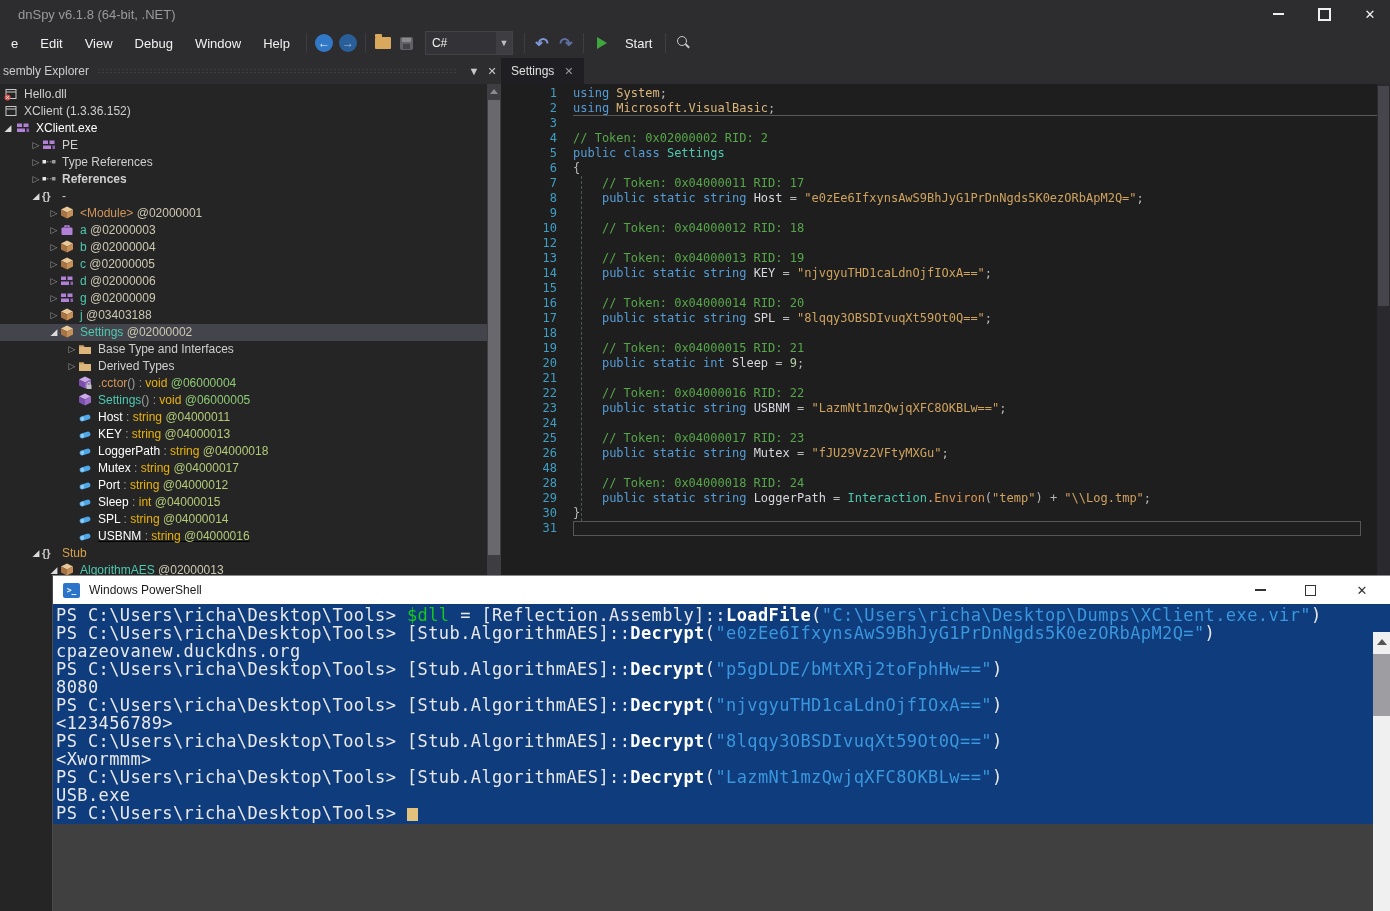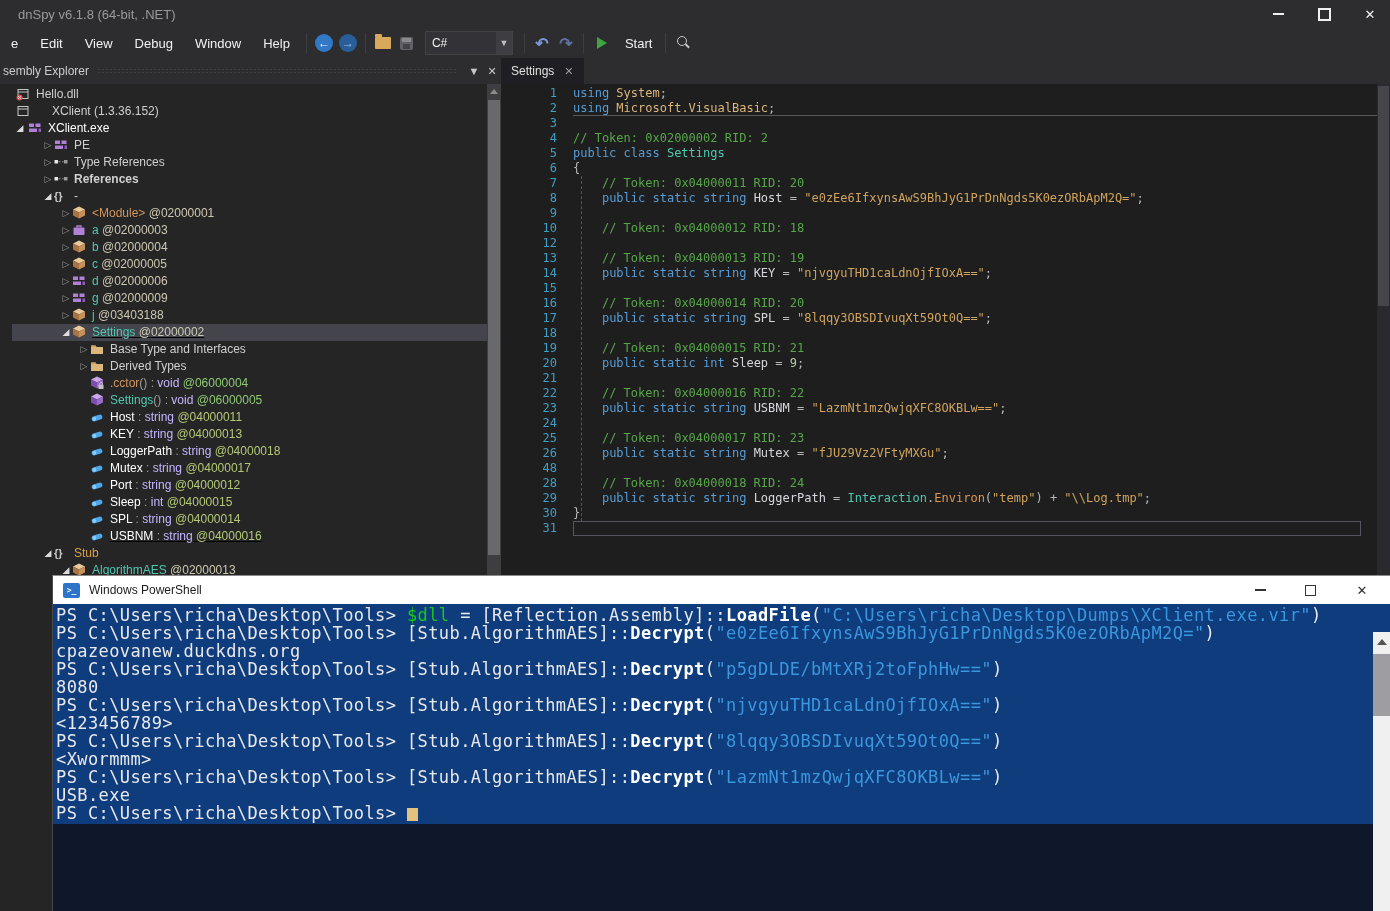--- a/index.html
+++ b/index.html
@@ -36,32 +36,32 @@
   .icon-search{position:relative;width:16px;height:16px;}
   .icon-search::before{content:"";position:absolute;left:2px;top:1px;width:8px;height:8px;border:1.5px solid #c8c8c8;border-radius:50%;}
   .icon-search::after{content:"";position:absolute;left:10px;top:10px;width:5px;height:1.5px;background:#c8c8c8;transform:rotate(45deg);}
   
   .explorer{position:absolute;left:0;top:58px;width:501px;bottom:0;background:#252526;}
   .pane-header{position:relative;height:26px;background:#2d2d30;display:flex;align-items:center;}
   .pane-header .ph-title{color:#cccccc;font-size:12px;padding-left:3px;white-space:nowrap;}
   .grip{flex:1;height:6px;margin:0 8px;background-image:radial-gradient(#3f3f46 1px,transparent 1px);background-size:4px 3px;}
   .ph-btn{color:#c8c8c8;font-size:11px;width:18px;text-align:center;}
   .tree{position:absolute;left:0;top:26px;right:14px;bottom:0;overflow:hidden;font-size:12px;}
-  .tree-row{position:absolute;left:0;width:487px;height:17px;line-height:17px;white-space:nowrap;margin-left:12px;}
+  .tree-row{position:absolute;left:0;width:487px;height:17px;line-height:17px;white-space:nowrap;}
   .tree-row.sel{background:#44444C;}
   .tr-arrow{position:absolute;top:0;width:12px;text-align:center;}
   .tr-arrow.col{color:#9a9a9a;font-size:9px;}
   .tr-arrow.exp{color:#dcdcdc;font-size:9px;}
   .tr-icon{position:absolute;top:1px;width:14px;height:14px;}
   .tr-icon svg{display:block;}
   .tr-ns{position:absolute;top:0;color:#c8c8c8;font-weight:bold;font-size:11px;}
   .tr-label{position:absolute;top:0;}
   .t-def{color:#CFCFCF}.t-cls{color:#4EC9B0}.t-vio{color:#ffffff}.t-gold{color:#D7A04E}
   .t-tan{color:#D2955C}.t-a2{color:#CDC8B1}.t-a6{color:#8CC873}.t-a4{color:#B3C977}
-  .t-kw{color:#c4b5fd}.t-pl{color:#9F9F9F}
+  .t-kw{color:#eab308}.t-pl{color:#9F9F9F}
   .expl-scroll{position:absolute;right:0;top:26px;bottom:0;width:14px;background:#3E3E42;}
   .expl-scroll .up{position:absolute;top:5px;left:3px;width:0;height:0;border-left:4px solid transparent;border-right:4px solid transparent;border-bottom:5px solid #8A8A8A;}
   .expl-scroll .thumb{position:absolute;left:1px;width:12px;top:16px;height:455px;background:#68686D;}
   
   .editor-pane{position:absolute;left:501px;top:58px;right:0;bottom:0;background:#1e1e1e;}
   .tabstrip{position:absolute;left:0;top:0;right:0;height:26px;background:#2d2d30;display:flex;}
   .tab{display:flex;align-items:center;gap:10px;background:#1f1f23;padding:0 10px;height:26px;}
   .tab .tab-lbl{color:#e0e0e0;font-size:12px;}
   .tab .tab-x{color:#9a9a9a;font-size:11px;}
   .code{position:absolute;left:0;top:26px;right:13px;bottom:0;overflow:hidden;padding-top:2px;
@@ -80,21 +80,21 @@
   .ps-window{position:absolute;left:52px;top:575px;width:1338px;height:336px;z-index:50;border-left:1px solid #4a4a4a;border-top:1px solid #8a8a8a;}
   .ps-titlebar{position:absolute;left:0;top:0;right:0;height:28px;background:#ffffff;display:flex;align-items:center;}
   .ps-icon{width:17px;height:15px;margin-left:10px;background:#2B74C9;border-radius:2px;color:#fff;
            font-size:8px;font-weight:bold;display:flex;align-items:center;justify-content:center;
            font-family:"DejaVu Sans Mono",monospace;}
   .ps-title{color:#1b1b1b;font-size:12px;padding-left:9px;flex:1;}
   .ps-btns{display:flex;gap:36px;padding-right:22px;align-items:center;}
   .ps-wb{color:#333;font-size:13px;width:14px;text-align:center;}
   .ps-wb .min{display:block;width:11px;height:1.5px;background:#333;}
   .ps-wb .max{display:block;width:9px;height:9px;border:1.5px solid #333;}
-  .ps-body{position:absolute;left:0;top:28px;right:0;bottom:0;background:#0f172a;overflow:hidden;}
+  .ps-body{position:absolute;left:0;top:28px;right:0;bottom:0;background:#404040;overflow:hidden;}
   .ps-band{position:absolute;left:0;top:0;right:0;height:220px;background:#0E3C7C;}
   .ps-lines{position:absolute;left:3px;top:2px;right:18px;
             font-family:"DejaVu Sans Mono",monospace;font-size:17px;letter-spacing:0.4px;}
   .ps-line{height:18px;line-height:18px;white-space:pre;}
   .p-pl{color:#E9E9EB}.p-var{color:#18C71D}.p-str{color:#3A96DD}.p-b{color:#FFFFFF;font-weight:bold}
   .ps-cursor{display:inline-block;width:11px;height:13px;background:#E2C27D;vertical-align:-2px;}
   .ps-scroll{position:absolute;right:0;top:28px;bottom:0;width:18px;background:#F0F0F0;}
   .ps-scroll .up{position:absolute;top:7px;left:4px;width:0;height:0;border-left:5px solid transparent;border-right:5px solid transparent;border-bottom:6px solid #555;}
   .ps-scroll .thumb{position:absolute;left:0;right:0;top:22px;height:62px;background:#9E9EA2;}
 </style>
@@ -174,21 +174,21 @@
           </span>
           <span class="tr-label" style="left: 24px;"><span class="t-def">Hello.dll</span></span>
         </div>
         <div class="tree-row" style="top: 19px;">
           <span class="tr-icon" style="left: 4px;">
             <svg width="14" height="14" viewBox="0 0 14 14">
               <rect x="2" y="2.5" width="10" height="9" fill="none" stroke="#C8C8C8"></rect>
               <line x1="2" y1="5" x2="12" y2="5" stroke="#C8C8C8"></line>
             </svg>
           </span>
-          <span class="tr-label" style="left: 40px;"><span class="t-def">XClient (1.3.36.152)</span></span>
+          <span class="tr-label" style="left: 24px;"><span class="t-def">XClient (1.3.36.152)</span></span>
         </div>
         <div class="tree-row" style="top: 36px;">
           <span class="tr-arrow exp" style="left: 2px;">◢</span>
           <span class="tr-icon" style="left: 16px;">
             <svg width="14" height="14" viewBox="0 0 14 14">
               <g fill="#B180D7">
                 <rect x="1" y="2.5" width="5" height="3.5"></rect>
                 <rect x="7.5" y="2.5" width="5" height="3.5"></rect>
                 <rect x="1" y="7.5" width="8" height="3.5"></rect>
                 <rect x="10.5" y="7.5" width="2.5" height="3.5" fill="#8E5FB8"></rect>
@@ -322,21 +322,21 @@
         </div>
         <div class="tree-row sel" style="top: 240px;">
           <span class="tr-arrow exp" style="left: 48px;">◢</span>
           <span class="tr-icon" style="left: 60px;">
             <svg width="14" height="14" viewBox="0 0 14 14">
               <polygon points="7,0.5 13,3.5 7,6.5 1,3.5" fill="#E9C99A"></polygon>
               <polygon points="13,3.5 13,9.5 7,12.5 7,6.5" fill="#C79058"></polygon>
               <polygon points="1,3.5 7,6.5 7,12.5 1,9.5" fill="#A97443"></polygon>
             </svg>
           </span>
-          <span class="tr-label" style="left: 80px; text-decoration: underline;"><span class="t-cls">Settings </span><span class="t-a2">@02000002</span></span>
+          <span class="tr-label" style="left: 80px;"><span class="t-cls">Settings </span><span class="t-a2">@02000002</span></span>
         </div>
         <div class="tree-row" style="top: 257px;">
           <span class="tr-arrow col" style="left: 66px;">▷</span>
           <span class="tr-icon" style="left: 78px;">
             <svg width="14" height="14" viewBox="0 0 14 14">
               <path d="M1 3.5 h4.5 l1 1.5 H13 v7 H1 z" fill="#DCB67A"></path>
               <path d="M1 3.5 h4.5 l1 1.5 H1 z" fill="#C9A25F"></path>
             </svg>
           </span>
           <span class="tr-label" style="left: 98px;"><span class="t-def">Base Type and Interfaces</span></span>
@@ -512,21 +512,21 @@
         <div class="code-line">
           <span class="ln">5</span>
           <span class="lc"><span class="c-kw">public class </span><span class="c-cls">Settings</span></span>
         </div>
         <div class="code-line">
           <span class="ln">6</span>
           <span class="lc"><span class="c-pl">{</span></span>
         </div>
         <div class="code-line">
           <span class="ln">7</span>
-          <span class="lc"><span class="c-pl">    </span><span class="c-cm">// Token: 0x04000011 RID: 20</span></span>
+          <span class="lc"><span class="c-pl">    </span><span class="c-cm">// Token: 0x04000011 RID: 17</span></span>
         </div>
         <div class="code-line">
           <span class="ln">8</span>
           <span class="lc"><span class="c-pl">    </span><span class="c-kw">public static string </span><span class="c-fld">Host</span><span class="c-pl"> = </span><span class="c-str">"e0zEe6IfxynsAwS9BhJyG1PrDnNgds5K0ezORbApM2Q="</span><span class="c-pl">;</span></span>
         </div>
         <div class="code-line">
           <span class="ln">9</span>
           <span class="lc"></span>
         </div>
         <div class="code-line">

